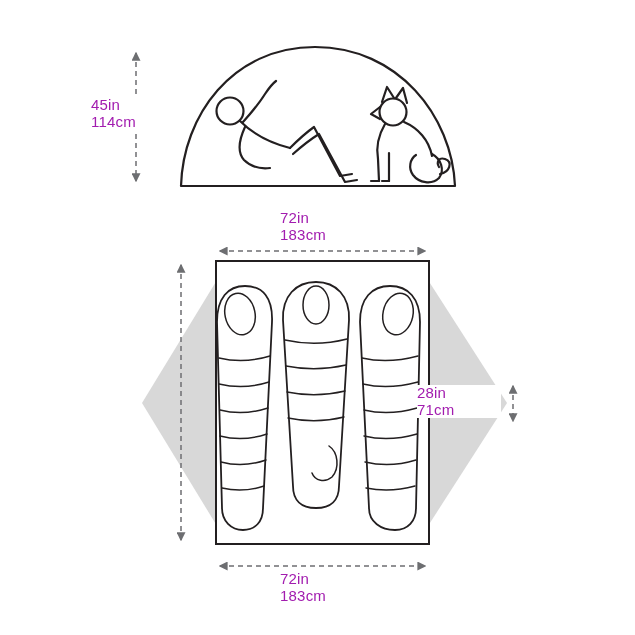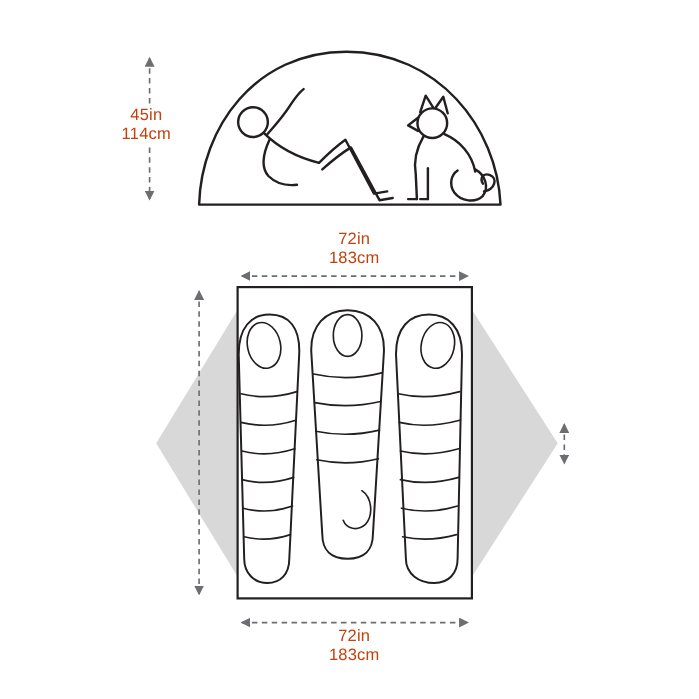--- a/index.html
+++ b/index.html
@@ -7,23 +7,23 @@
     position:relative;
     width:635px;height:635px;
     background:#fff;
     font-family:"Liberation Sans",sans-serif;
     overflow:hidden;
   }
   .canvas svg{position:absolute;inset:0;display:block;}
   .dim-label{
     position:absolute;
     width:84px;
-    display:flex;flex-direction:column;align-items:center;
+    display:flex;flex-direction:column;align-items:flex-start;
     background:#fff;
-    color:#c2410c;
+    color:#a21caf;
     font-size:15px;line-height:16.5px;
     font-weight:500;letter-spacing:.2px;
     text-align:center;
     z-index:2;
   }
   .art{stroke:#231f20;fill:none;stroke-width:2.2;stroke-linecap:round;stroke-linejoin:round;}
   .bag{stroke:#231f20;fill:#ffffff;stroke-width:1.8;stroke-linejoin:round;}
   .bagline{stroke:#231f20;fill:none;stroke-width:1.5;stroke-linecap:round;}
   .dim{stroke:#6d6e71;stroke-width:1.5;stroke-dasharray:5 4;fill:none;}
   .vest{fill:#d8d8d8;stroke:none;}
@@ -118,19 +118,23 @@
     <span>45in</span>
     <span>114cm</span>
   </div>
 
   <div class="dim-label" style="left:280px;top:210px">
     <span>72in</span>
     <span>183cm</span>
   </div>
 
 
+  <div class="dim-label" style="left:417px;top:385px">
+    <span>28in</span>
+    <span>71cm</span>
+  </div>
 
   <div class="dim-label" style="left:280px;top:571px">
     <span>72in</span>
     <span>183cm</span>
   </div>
 
 </div>
 
 </body></html>

